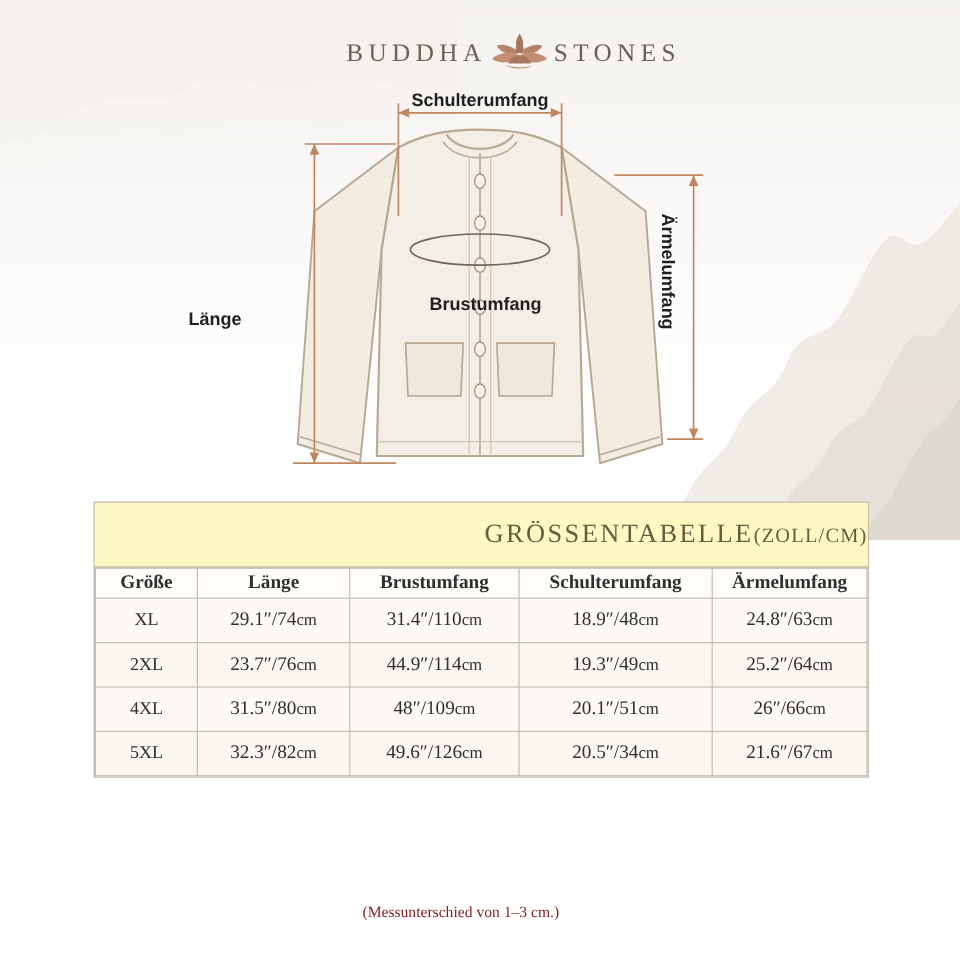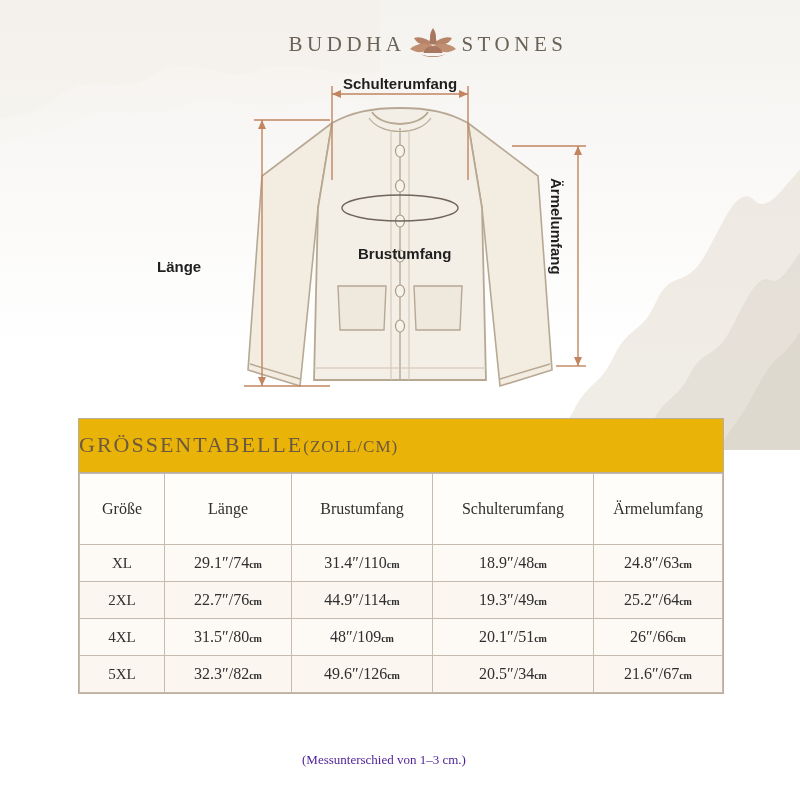--- a/index.html
+++ b/index.html
@@ -104,22 +104,22 @@
   .table-wrap {
     position: absolute;
     left: 78px;
     top: 418px;
     width: 644px;
     z-index: 6;
     border: 1px solid #b9ada0;
     background: #fffdfa;
   }
   .table-title {
-    background: #eab308;
-    text-align: left;
+    background: #fef9c3;
+    text-align: right;
     padding: 13px 0 14px;
     font-family: "Liberation Serif", serif;
     color: #6d5a3e;
     letter-spacing: 1px;
     border-bottom: 1px solid #b9ada0;
   }
   .table-title .t-main {
     font-size: 22px;
     letter-spacing: 2px;
   }
@@ -133,48 +133,47 @@
     font-family: "Liberation Serif", serif;
   }
   table.size-table th,
   table.size-table td {
     border: 1px solid #c6bbae;
     text-align: center;
     color: #2f2f2f;
   }
   table.size-table th {
     font-size: 16px;
-    font-weight: 400;
-    padding: 26px 4px;
+    font-weight: 700;
+    padding: 3px 4px;
     background: #fffdfa;
   }
   table.size-table td {
     font-size: 16px;
     padding: 9px 4px;
     background: #fdfaf6;
   }
   table.size-table tr:nth-child(even) td {
     background: #fbf6ef;
   }
   table.size-table td.size-col {
     font-size: 15px;
   }
   .unit-cm {
-    font-size: 10px;
-    font-weight: bold;
+    font-size: 14px;
   }
 
   .footnote {
     position: absolute;
     top: 752px;
     left: 0;
     width: 768px;
     text-align: center;
     font-size: 13px;
-    color: #4c1d95;
+    color: #7f1d1d;
     font-family: "Liberation Serif", serif;
     z-index: 6;
   }
 </style>
 </head>
 <body>
 
 <div class="bg-layer">
   <div class="bg-wash"></div>
 
@@ -295,21 +294,21 @@
     <tbody>
       <tr>
         <td class="size-col">XL</td>
         <td><span>29.1″/74</span><span class="unit-cm">cm</span></td>
         <td><span>31.4″/110</span><span class="unit-cm">cm</span></td>
         <td><span>18.9″/48</span><span class="unit-cm">cm</span></td>
         <td><span>24.8″/63</span><span class="unit-cm">cm</span></td>
       </tr>
       <tr>
         <td class="size-col">2XL</td>
-        <td><span>22.7″/76</span><span class="unit-cm">cm</span></td>
+        <td><span>23.7″/76</span><span class="unit-cm">cm</span></td>
         <td><span>44.9″/114</span><span class="unit-cm">cm</span></td>
         <td><span>19.3″/49</span><span class="unit-cm">cm</span></td>
         <td><span>25.2″/64</span><span class="unit-cm">cm</span></td>
       </tr>
       <tr>
         <td class="size-col">4XL</td>
         <td><span>31.5″/80</span><span class="unit-cm">cm</span></td>
         <td><span>48″/109</span><span class="unit-cm">cm</span></td>
         <td><span>20.1″/51</span><span class="unit-cm">cm</span></td>
         <td><span>26″/66</span><span class="unit-cm">cm</span></td>

